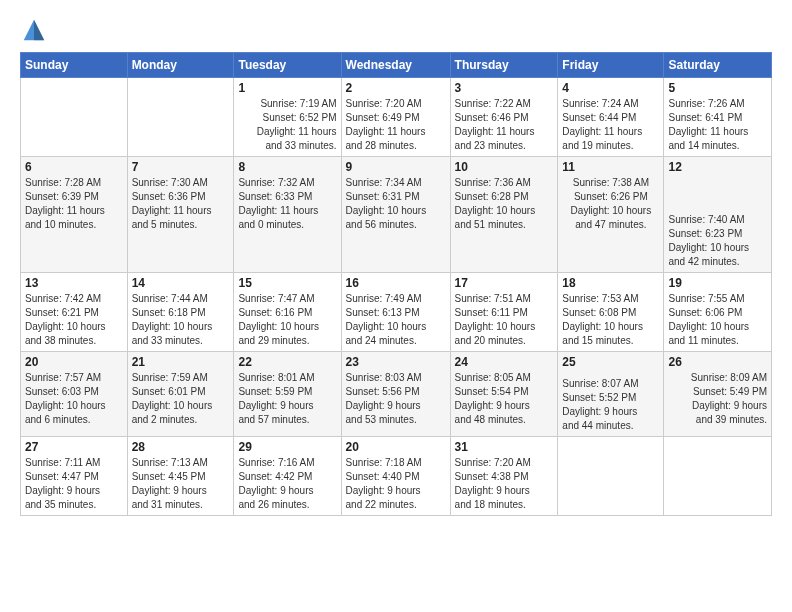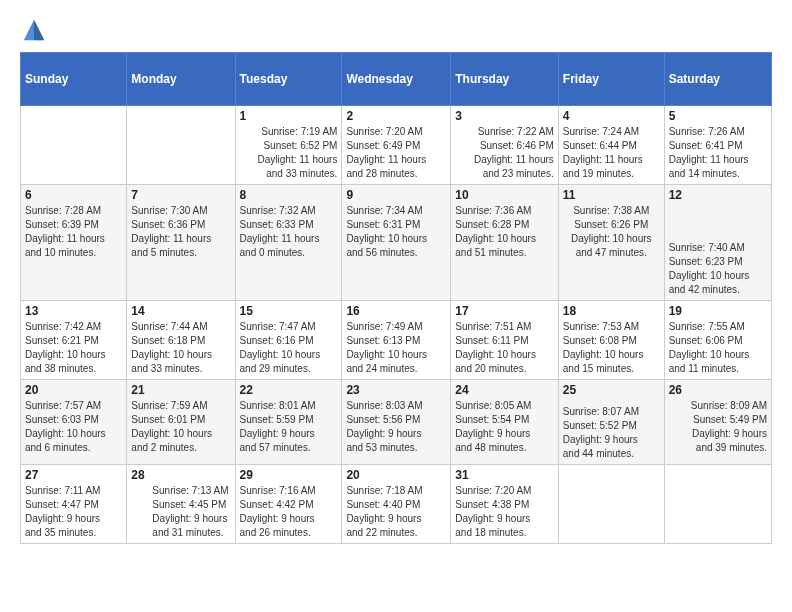--- a/index.html
+++ b/index.html
@@ -53,21 +53,21 @@
       font-weight: normal;
     }
     .calendar-table {
       width: 100%;
       border-collapse: collapse;
       font-size: 11px;
     }
     .calendar-table th {
       background-color: #3a6abf;
       color: #fff;
-      padding: 19px 4px;
+      padding: 5px 4px;
       text-align: left;
       font-size: 12px;
       font-weight: bold;
       border: 1px solid #5580cc;
     }
     .calendar-table td {
       border: 1px solid #ccc;
       vertical-align: top;
       padding: 3px 4px;
       height: 78px;
@@ -139,21 +139,21 @@
           </td>
           <td>
             <span class="day-number">2</span>
             <div class="day-info" style="white-space: pre-line;">Sunrise: 7:20 AM
 Sunset: 6:49 PM
 Daylight: 11 hours
 and 28 minutes.</div>
           </td>
           <td>
             <span class="day-number">3</span>
-            <div class="day-info" style="white-space: pre-line; text-align: right;">Sunrise: 7:22 AM
+            <div class="day-info" style="white-space: pre-line;">Sunrise: 7:22 AM
 Sunset: 6:46 PM
 Daylight: 11 hours
 and 23 minutes.</div>
           </td>
           <td>
             <span class="day-number">4</span>
             <div class="day-info" style="white-space: pre-line;">Sunrise: 7:24 AM
 Sunset: 6:44 PM
 Daylight: 11 hours
 and 19 minutes.</div>
@@ -322,21 +322,21 @@
         <tr>
           <td>
             <span class="day-number">27</span>
             <div class="day-info" style="white-space: pre-line;">Sunrise: 7:11 AM
 Sunset: 4:47 PM
 Daylight: 9 hours
 and 35 minutes.</div>
           </td>
           <td>
             <span class="day-number">28</span>
-            <div class="day-info" style="white-space: pre-line; margin-left: 21px;">Sunrise: 7:13 AM
+            <div class="day-info" style="white-space: pre-line;">Sunrise: 7:13 AM
 Sunset: 4:45 PM
 Daylight: 9 hours
 and 31 minutes.</div>
           </td>
           <td>
             <span class="day-number">29</span>
             <div class="day-info" style="white-space: pre-line;">Sunrise: 7:16 AM
 Sunset: 4:42 PM
 Daylight: 9 hours
 and 26 minutes.</div>

